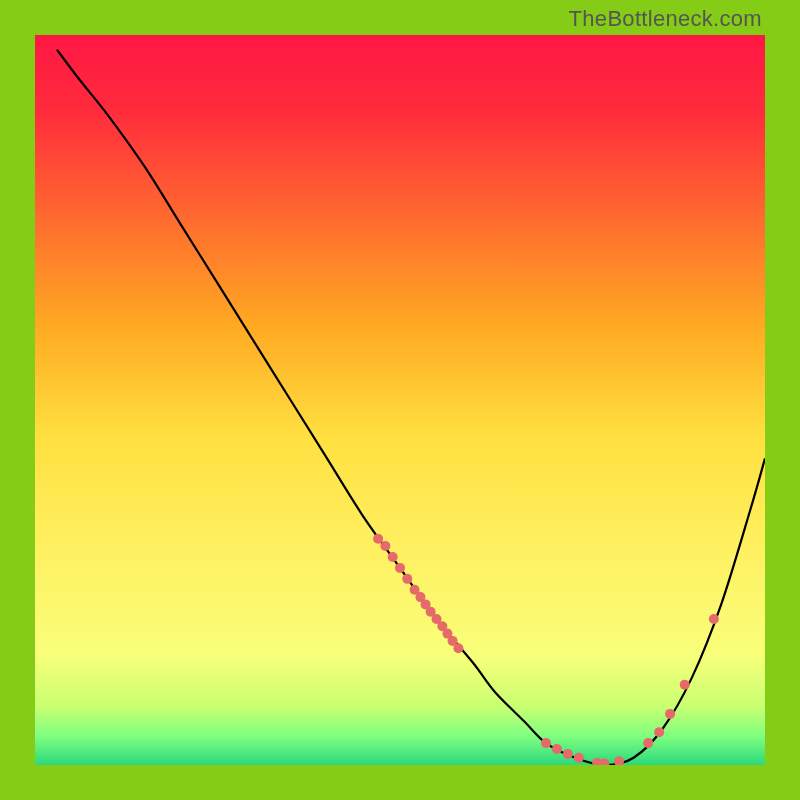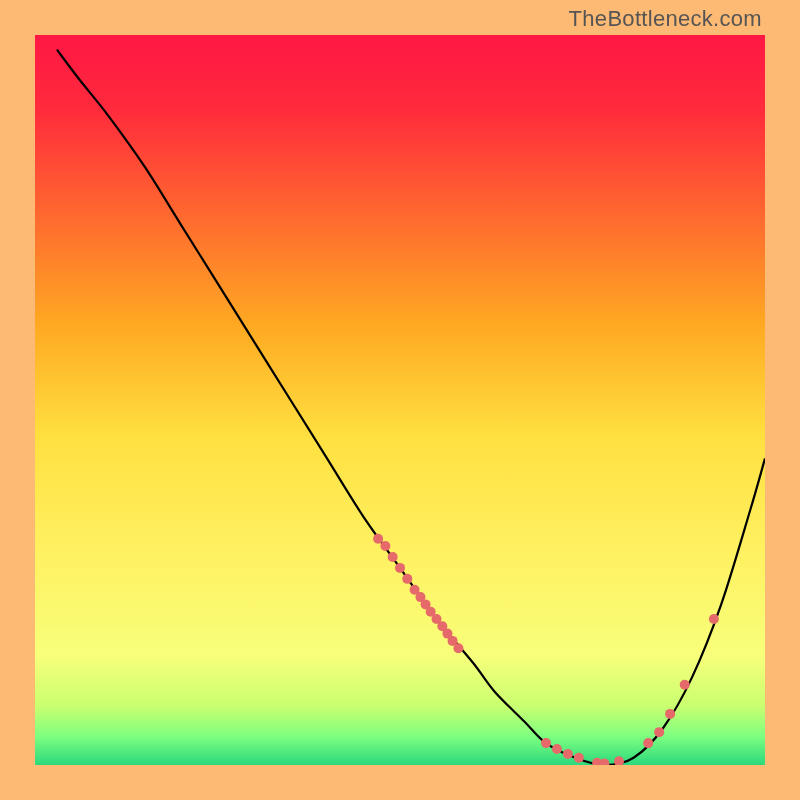--- a/index.html
+++ b/index.html
@@ -1,17 +1,17 @@
 <!DOCTYPE html>
 <html><head>
 <meta charset="utf-8">
 <style>
   * { margin: 0; padding: 0; box-sizing: border-box; }
   body { background: #000; width: 800px; height: 800px; position: relative; font-family: Arial, sans-serif; }
-  .chart-container { position: absolute; top: 0; left: 0; width: 800px; height: 800px; background: #fdba74; text-align: center; }
+  .chart-container { position: absolute; top: 0; left: 0; width: 800px; height: 800px; background: #84cc16; text-align: center; }
   .plot-area { position: absolute; top: 35px; left: 35px; width: 730px; height: 730px; }
   .watermark { position: absolute; top: 6px; right: 38px; color: #555; font-size: 22px; font-weight: 500; letter-spacing: 0.3px; }
   .gradient-bg { width: 100%; height: 100%; }
   .curve-svg { position: absolute; top: 0; left: 0; width: 100%; height: 100%; pointer-events: none; }
 </style>
 </head>
 <body>
 
 <div class="chart-container">
   <div class="watermark">TheBottleneck.com</div>

